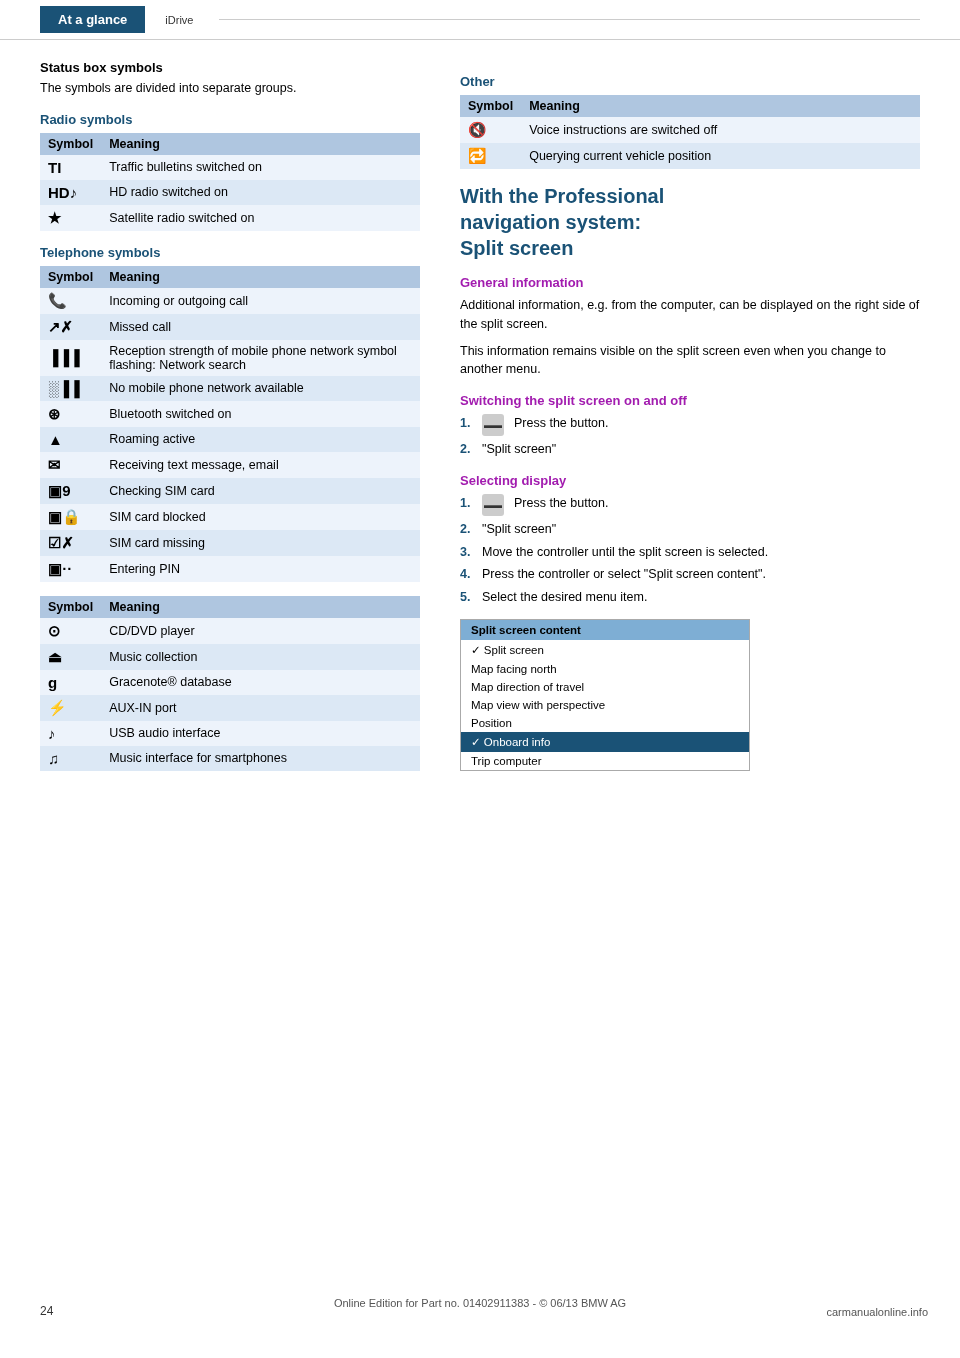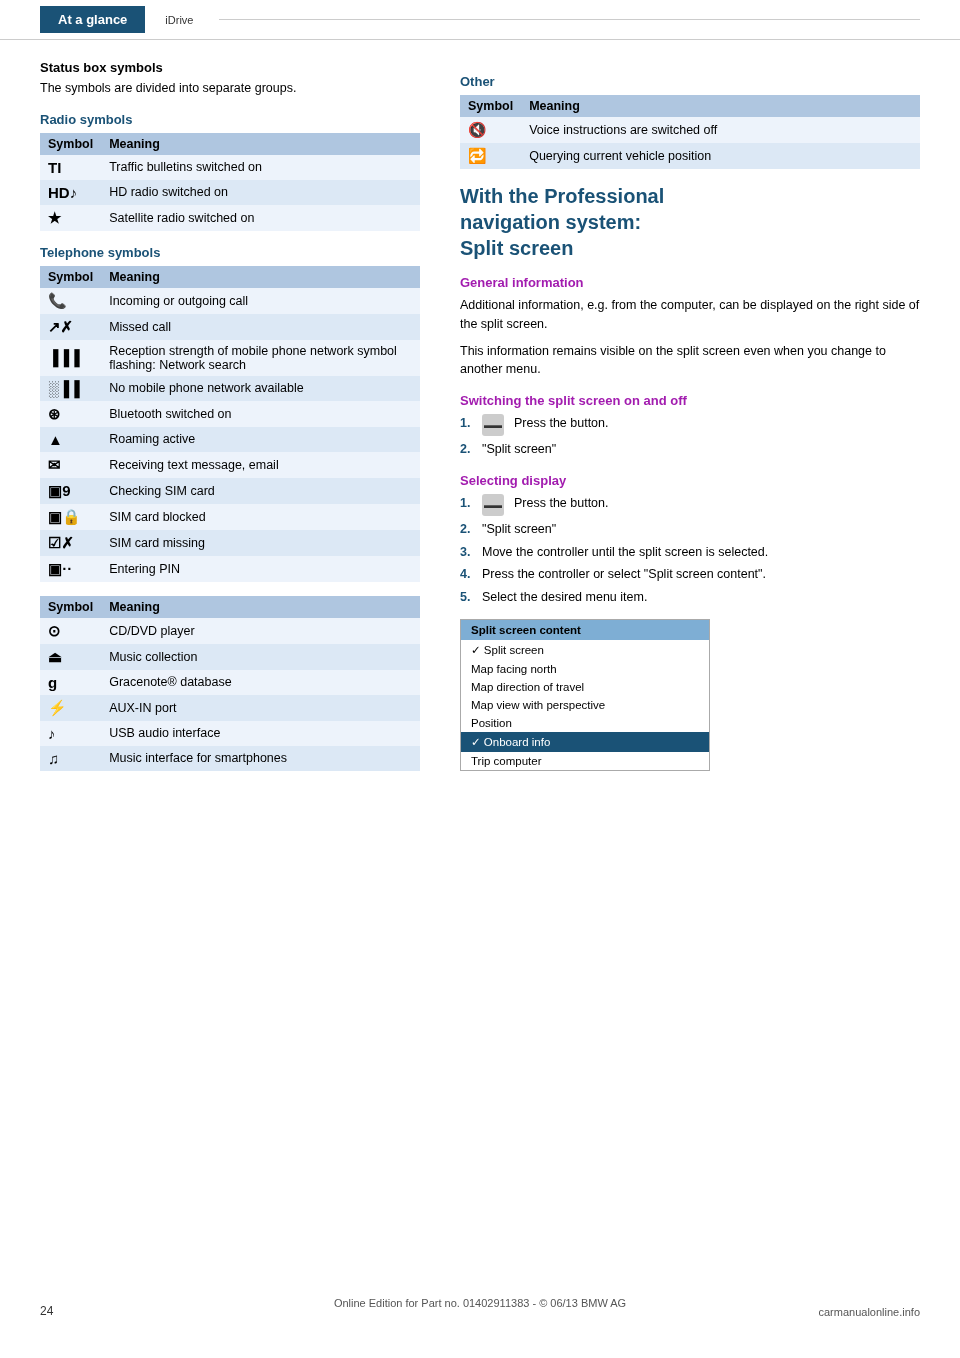--- a/index.html
+++ b/index.html
@@ -158,21 +158,21 @@
       margin-right: 4px;
       font-size: 9px;
       text-align: center;
       line-height: 22px;
       color: #333;
     }
 
     
     .split-screen-box {
       border: 1px solid #aaa;
-      width: 250px;
+      width: 290px;
       margin-top: 12px;
       background: #fff;
       font-size: 11.5px;
     }
     .split-screen-box .ss-title {
       background: #7eaed4;
       padding: 4px 10px;
       font-weight: bold;
       color: #000;
       font-size: 11.5px;
@@ -204,21 +204,21 @@
       bottom: 49px;
       left: 50%;
       transform: translateX(-50%);
       white-space: nowrap;
     }
     .footer-logo {
       font-size: 11px;
       color: #555;
       position: absolute;
       bottom: 40px;
-      right: 40px;
+      right: 32px;
     }
   </style>
 </head>
 <body>
 
 <div class="page-container">
 
   <div class="header-bar">
     <div class="header-tab-active">At a glance</div>
     <div class="header-tab-inactive">iDrive</div>

